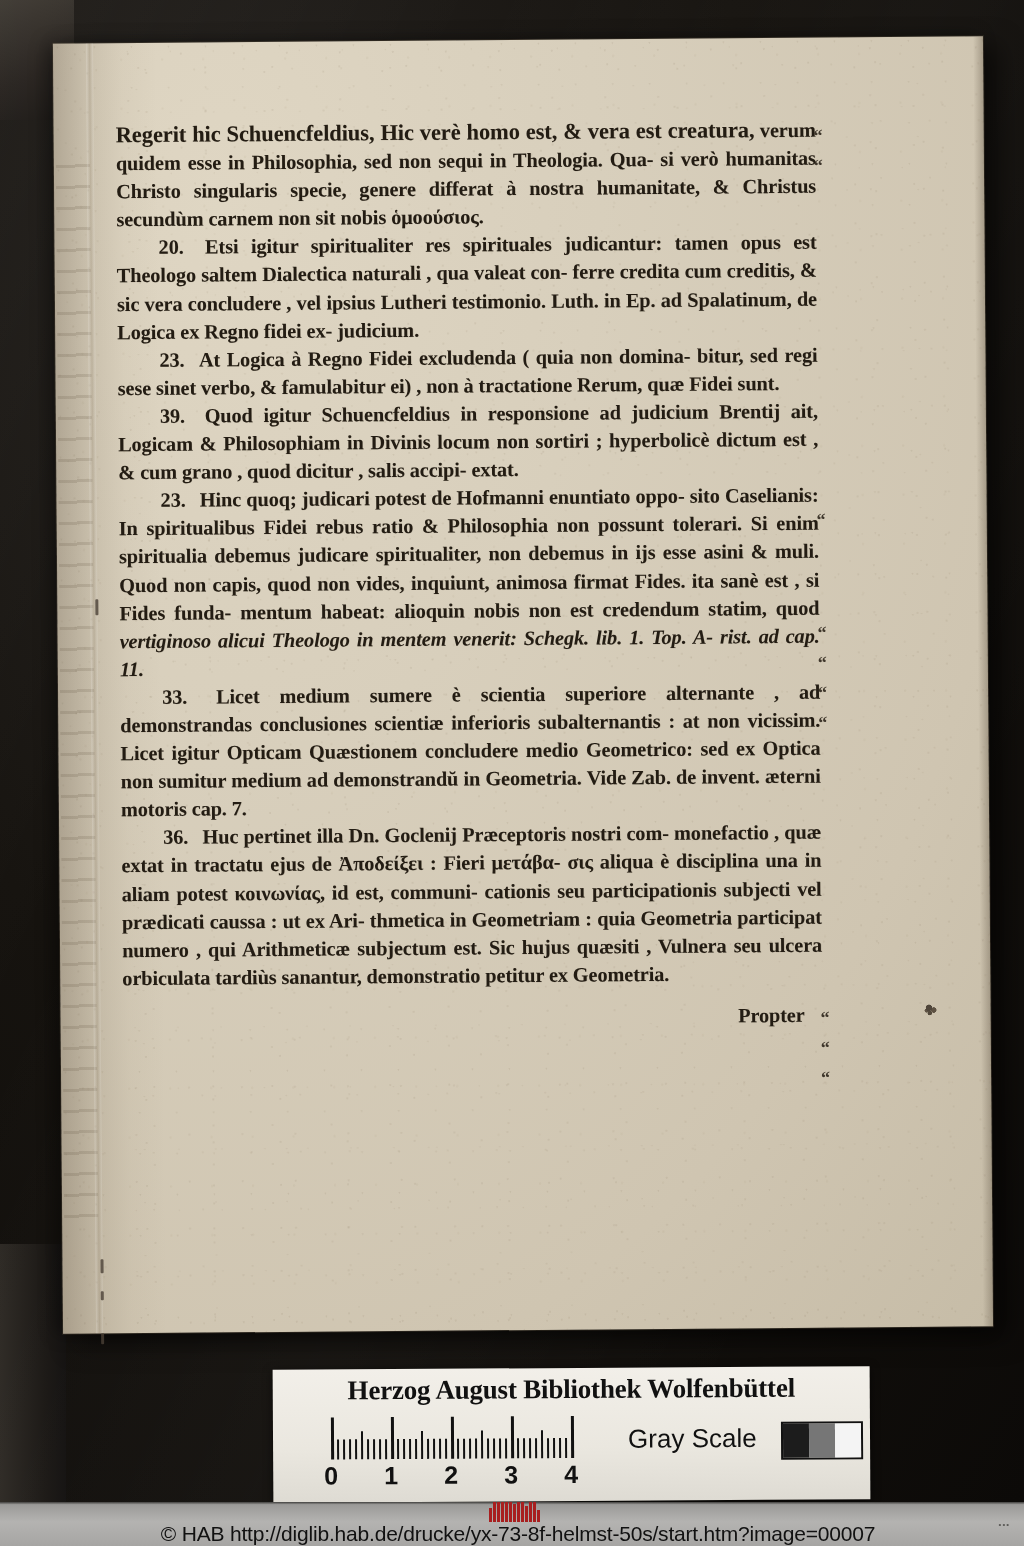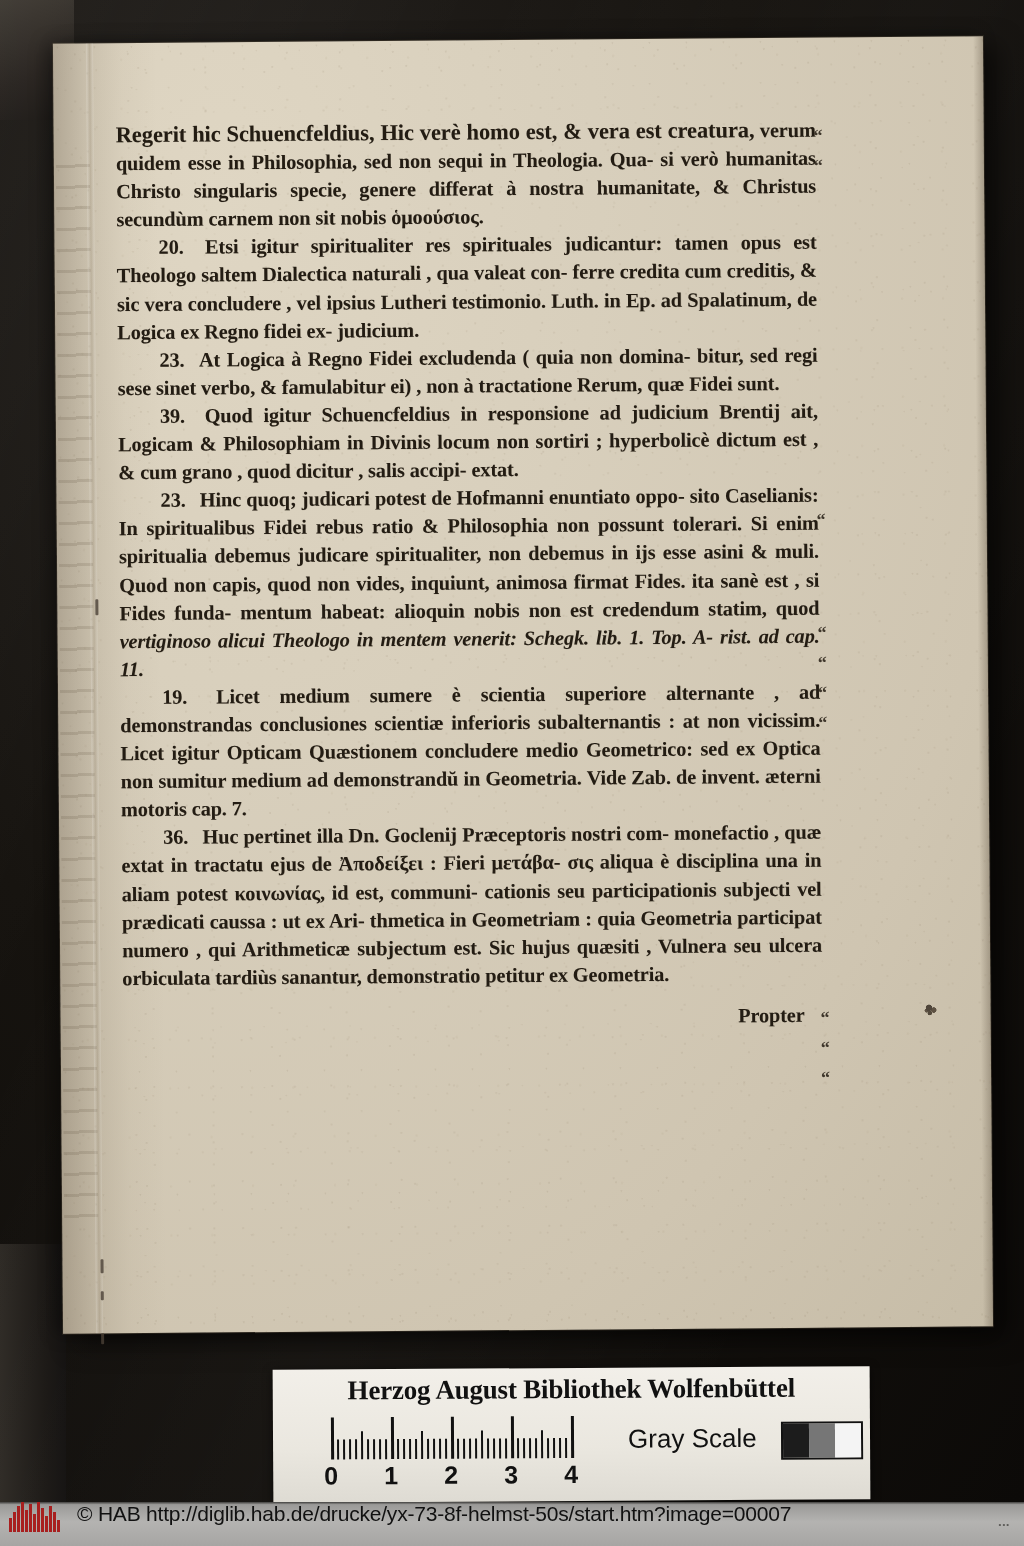--- a/index.html
+++ b/index.html
@@ -181,21 +181,21 @@
     width: 82px; height: 38px;
     border: 2px solid #111; display: flex;
   }
   .chip { flex: 1 1 0; height: 100%; }
 
   
   #footer {
     position: absolute; left: 0; bottom: 0;
     width: 1024px; height: 44px;
     background: linear-gradient(180deg, #403f3d 0%, #9b9a98 6%, #b4b3b1 45%, #a6a5a3 100%);
-    display: flex; align-items: flex-start;
+    display: flex; align-items: center; flex-direction: column;
   }
   #footer-logo {
     margin-left: 9px; width: 56px; height: 30px;
     display: flex; align-items: flex-end; gap: 1px;
     overflow: hidden;
   }
   .logo-bar { width: 3px; background: #a81f1f; }
   #footer-text {
     margin-left: 12px;
     font-family: "Liberation Sans", sans-serif;
@@ -269,21 +269,21 @@
       <span>sito Caselianis: In spiritualibus Fidei rebus ratio &amp; Philosophia non</span>
       <span>possunt tolerari. Si enim spiritualia debemus judicare spiritualiter,</span>
       <span>non debemus in ijs esse asini &amp; muli. Quod non capis, quod non</span>
       <span>vides, inquiunt, animosa firmat Fides. ita sanè est , si Fides funda-</span>
       <span>mentum habeat: alioquin nobis non est credendum statim, quod</span>
       <span class="it">vertiginoso alicui Theologo in mentem venerit: Schegk. lib. 1. Top. A-</span>
       <span class="it">rist. ad cap. 11.</span>
     </p>
 
     <p class="para">
-      <span class="indent"></span><span class="num">19.</span>
+      <span class="indent"></span><span class="num">33.</span>
       <span>Licet medium sumere è scientia superiore alternante , ad</span>
       <span>demonstrandas conclusiones scientiæ inferioris subalternantis : at</span>
       <span>non vicissim. Licet igitur Opticam Quæstionem concludere medio</span>
       <span>Geometrico: sed ex Optica non sumitur medium ad demonstrandŭ</span>
       <span>in Geometria. Vide Zab. de invent. æterni motoris cap. 7.</span>
     </p>
 
     <p class="para">
       <span class="indent"></span><span class="num">36.</span>
       <span>Huc pertinet illa Dn. Goclenij Præceptoris nostri com-</span>

